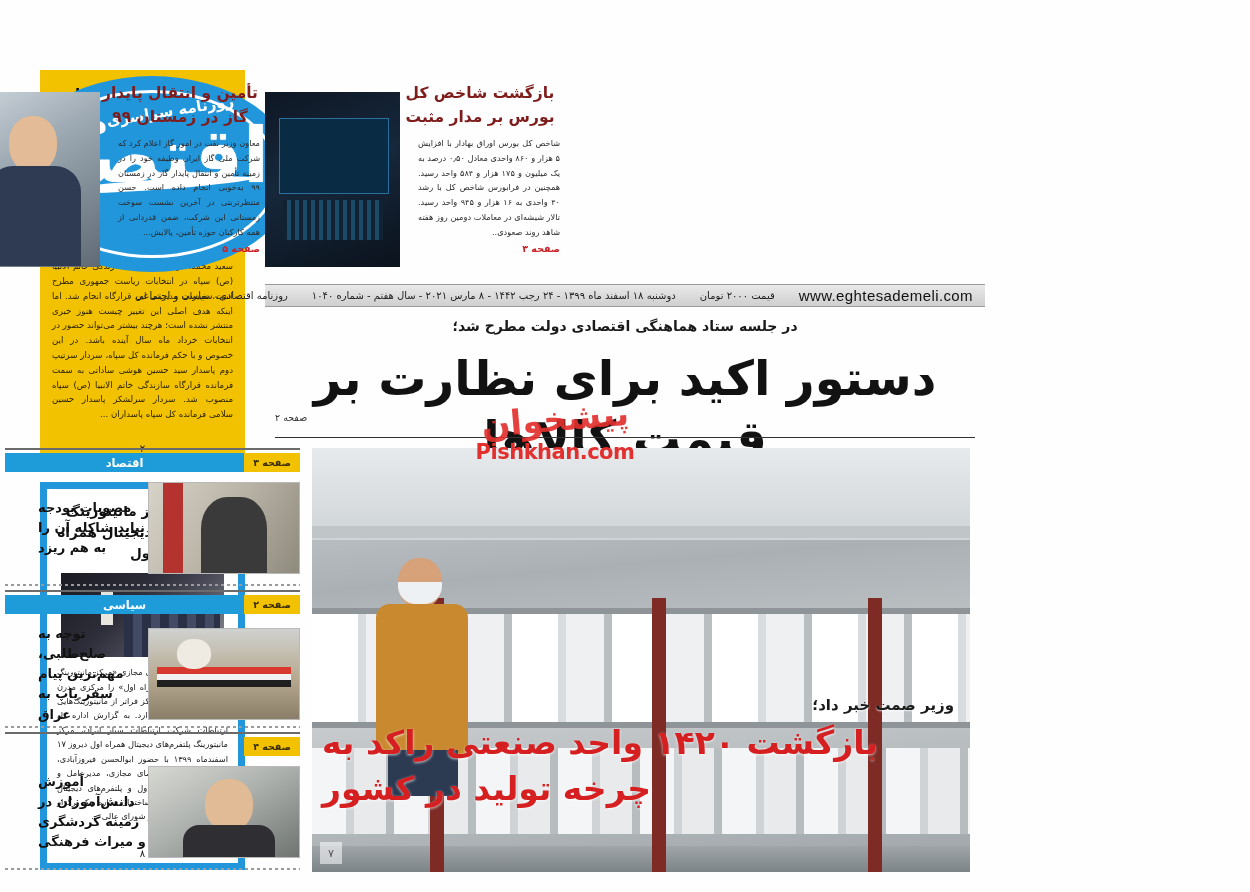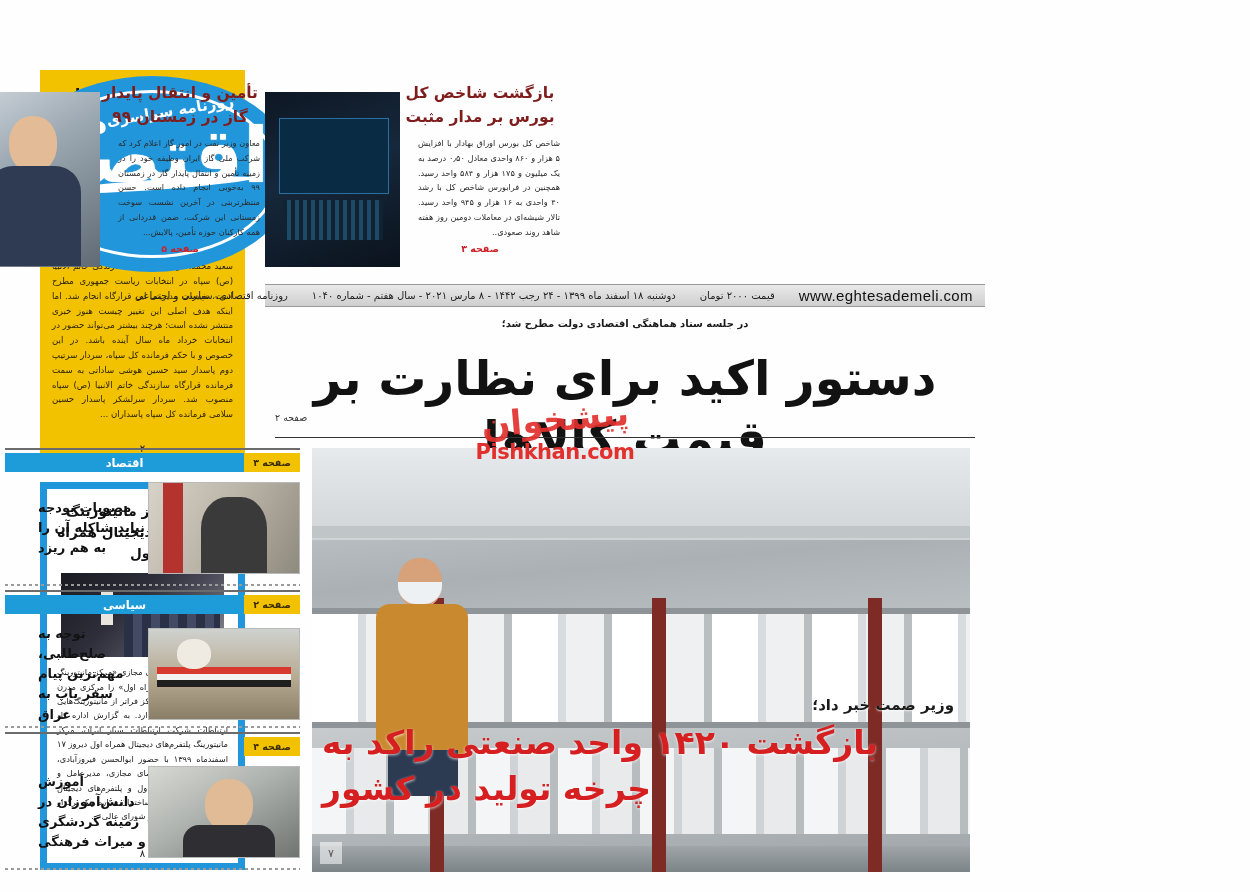--- a/index.html
+++ b/index.html
@@ -131,21 +131,21 @@
   }
   .art .hl {
     font-size: 15.5px; font-weight: bold; line-height: 1.52;
     text-align: center; color: #7f1d1d; margin-bottom: 7px;
   }
   .art .body {
     font-size: 8.2px; line-height: 1.8; text-align: justify; color: #2a2a2a; padding-left: 18px;
   }
   .art .pg {
     margin-top: 4px; font-size: 9.5px; color: #cc2027; font-weight: bold;
-    text-align: center;
+    text-align: right;
   }
   .art-bourse { right: 425px; }
   .art-gas    { right: 725px; }
 
   .photo-box {
     position: absolute; top: 22px; width: 135px; height: 175px;
     background:#111; overflow:hidden;
   }
   .photo-bourse { right: 585px;
     background: linear-gradient(160deg,#0e1724 0%,#16283c 45%,#0b121c 100%);
@@ -178,21 +178,21 @@
     display:flex; align-items:center; direction: rtl;
   }
   .infobar .cell { font-size: 10px; color:#1d1d1d; padding: 0 12px; white-space:nowrap; }
   .infobar .sep { width:1px; height:13px; background:#8d8d8d; }
   .infobar .url { font-family: Liberation Sans, sans-serif; font-size:15px; letter-spacing:0.4px; color:#111; direction: ltr; }
   .infobar .spacer { flex: 1; }
 
   
   .main-kicker {
     position:absolute; right: 275px; left: 275px; top: 318px;
-    text-align:center; font-size: 10px; font-weight: bold; color:#1a1a1a;
+    text-align:center; font-size: 14px; font-weight: bold; color:#1a1a1a;
   }
   .main-hl {
     position:absolute; right: 275px; left: 275px; top: 348px;
     text-align:center; font-size: 48px; font-weight: bold; color:#121212;
     line-height: 1.25; letter-spacing: -1px;
   }
   .main-pg {
     position:absolute; left: 275px; top: 412px;
     font-size: 9.5px; color:#333;
   }

